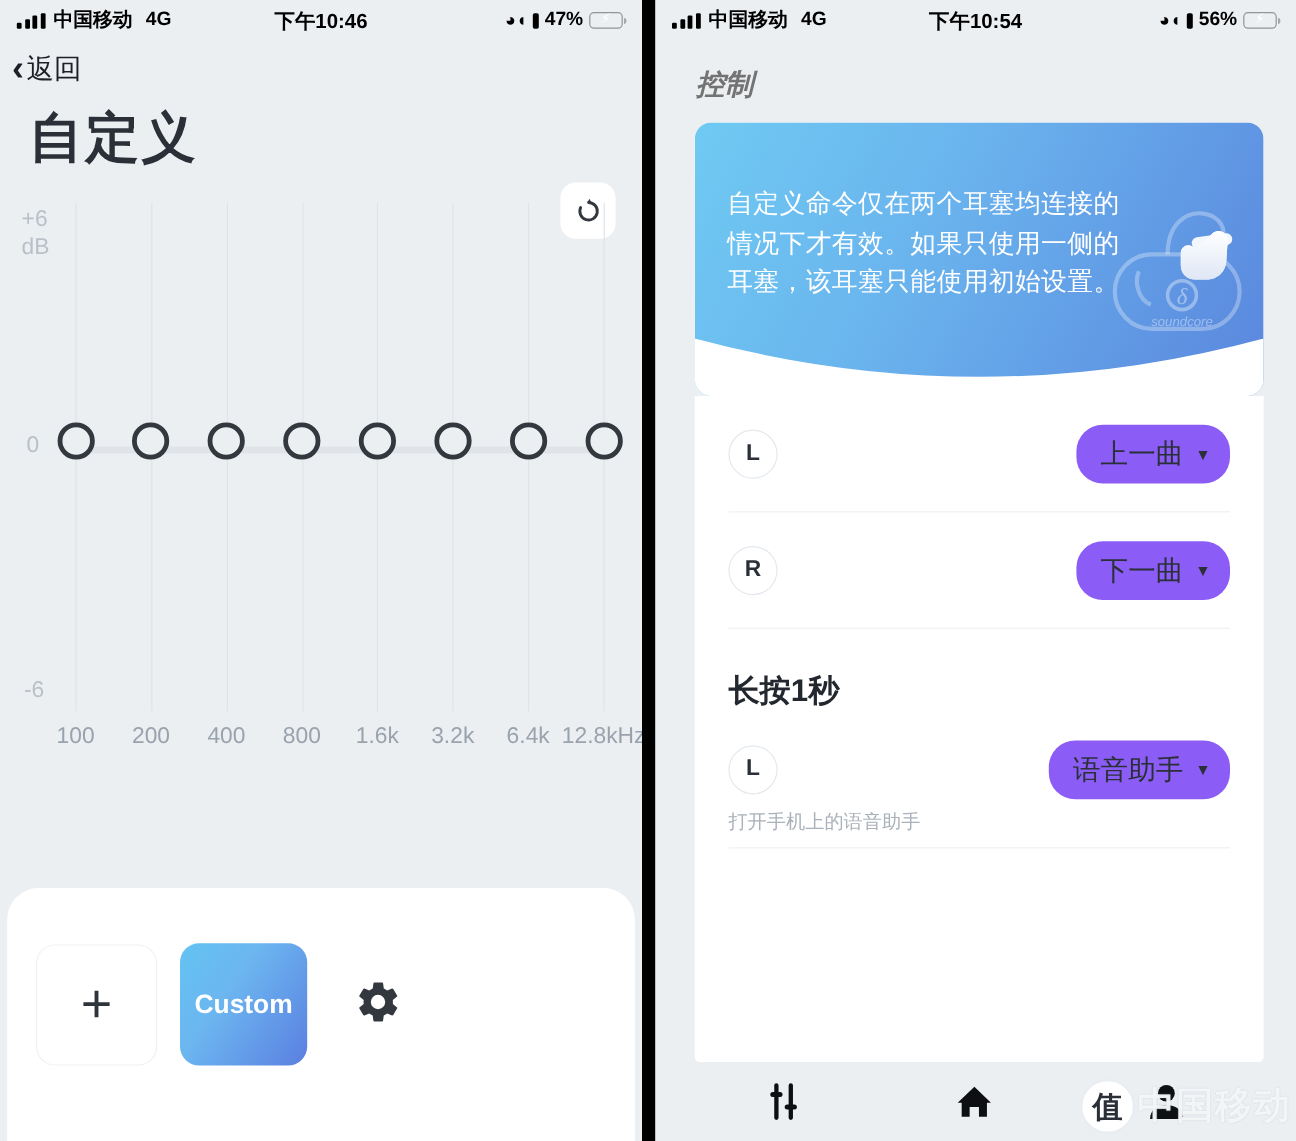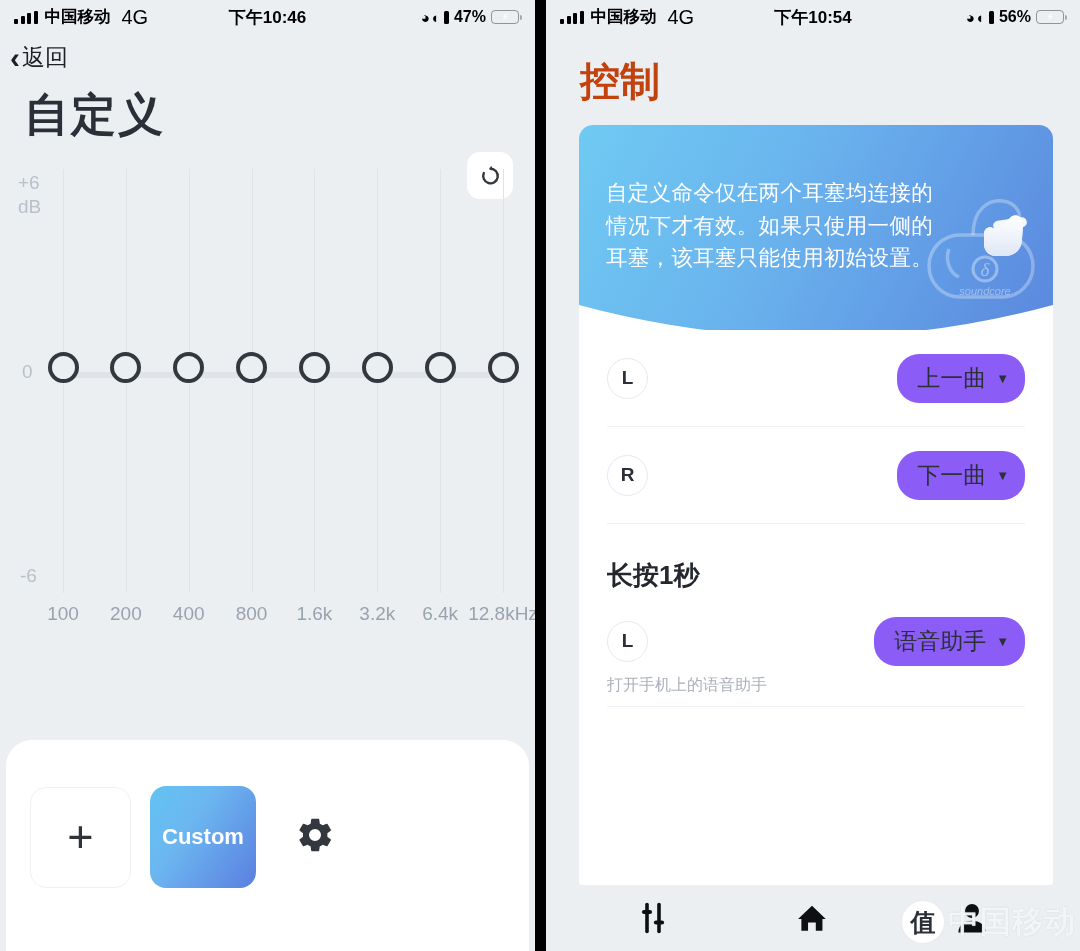--- a/index.html
+++ b/index.html
@@ -34,21 +34,21 @@
     color: #000;
   }
   .sb-left { display: flex; align-items: center; gap: 7px; }
   .sb-bars { display: flex; align-items: flex-end; gap: 2.5px; height: 13px; }
   .sb-bars i { display: block; width: 4px; background: #000; border-radius: 1px; }
   .sb-bars i:nth-child(1) { height: 5px; }
   .sb-bars i:nth-child(2) { height: 8px; }
   .sb-bars i:nth-child(3) { height: 11px; }
   .sb-bars i:nth-child(4) { height: 13px; }
   .sb-carrier { font-size: 16.5px; font-weight: 600; letter-spacing: 0px; }
-  .sb-net { font-size: 20px; font-weight: 400; margin-left: 4px; }
+  .sb-net { font-size: 16px; font-weight: 700; margin-left: 4px; }
   .sb-center {
     position: absolute; left: 0; right: 0; top: 0; height: 34px;
     display: flex; align-items: center; justify-content: center;
     font-size: 17px; font-weight: 700; pointer-events: none;
   }
   .sb-right { margin-left: auto; display: flex; align-items: center; gap: 5px; z-index: 2;}
   .sb-hp { font-size: 15px; line-height: 1; }
   .sb-hpbat { width: 5px; height: 13px; background: #000; border-radius: 1.5px; }
   .sb-pct { font-size: 16px; font-weight: 600; }
   .sb-battery {
@@ -125,21 +125,21 @@
   .preset-add .plus { font-size: 45px; font-weight: 300; color: #2f343b; line-height: .8; }
   .preset-custom {
     width: 106px; height: 102px; border-radius: 16px;
     background: linear-gradient(125deg, #63c3f2 0%, #6cb6f0 38%, #5a7fe0 100%);
     display: flex; align-items: center; justify-content: center;
     color: #fff; font-size: 22px; font-weight: 700; cursor: pointer;
   }
   .preset-gear { margin-left: 20px; cursor: pointer; }
 
   
-  .rp-title { font-size: 40px; font-weight: 700; color: #c2410c; padding: 20px 0 0 34px; }
+  .rp-title { font-size: 24px; font-weight: 700; color: #737373; padding: 20px 0 0 34px; font-style: italic; }
 
   .card {
     position: relative; margin: 16px 27px 0 33px; height: 228px;
     border-radius: 14px; overflow: hidden;
     background: #fff;
   }
   .card-blue {
     position: absolute; inset: 0;
     background: linear-gradient(118deg, #6fcaf2 0%, #6ab4ee 40%, #5a86dd 100%);
   }

